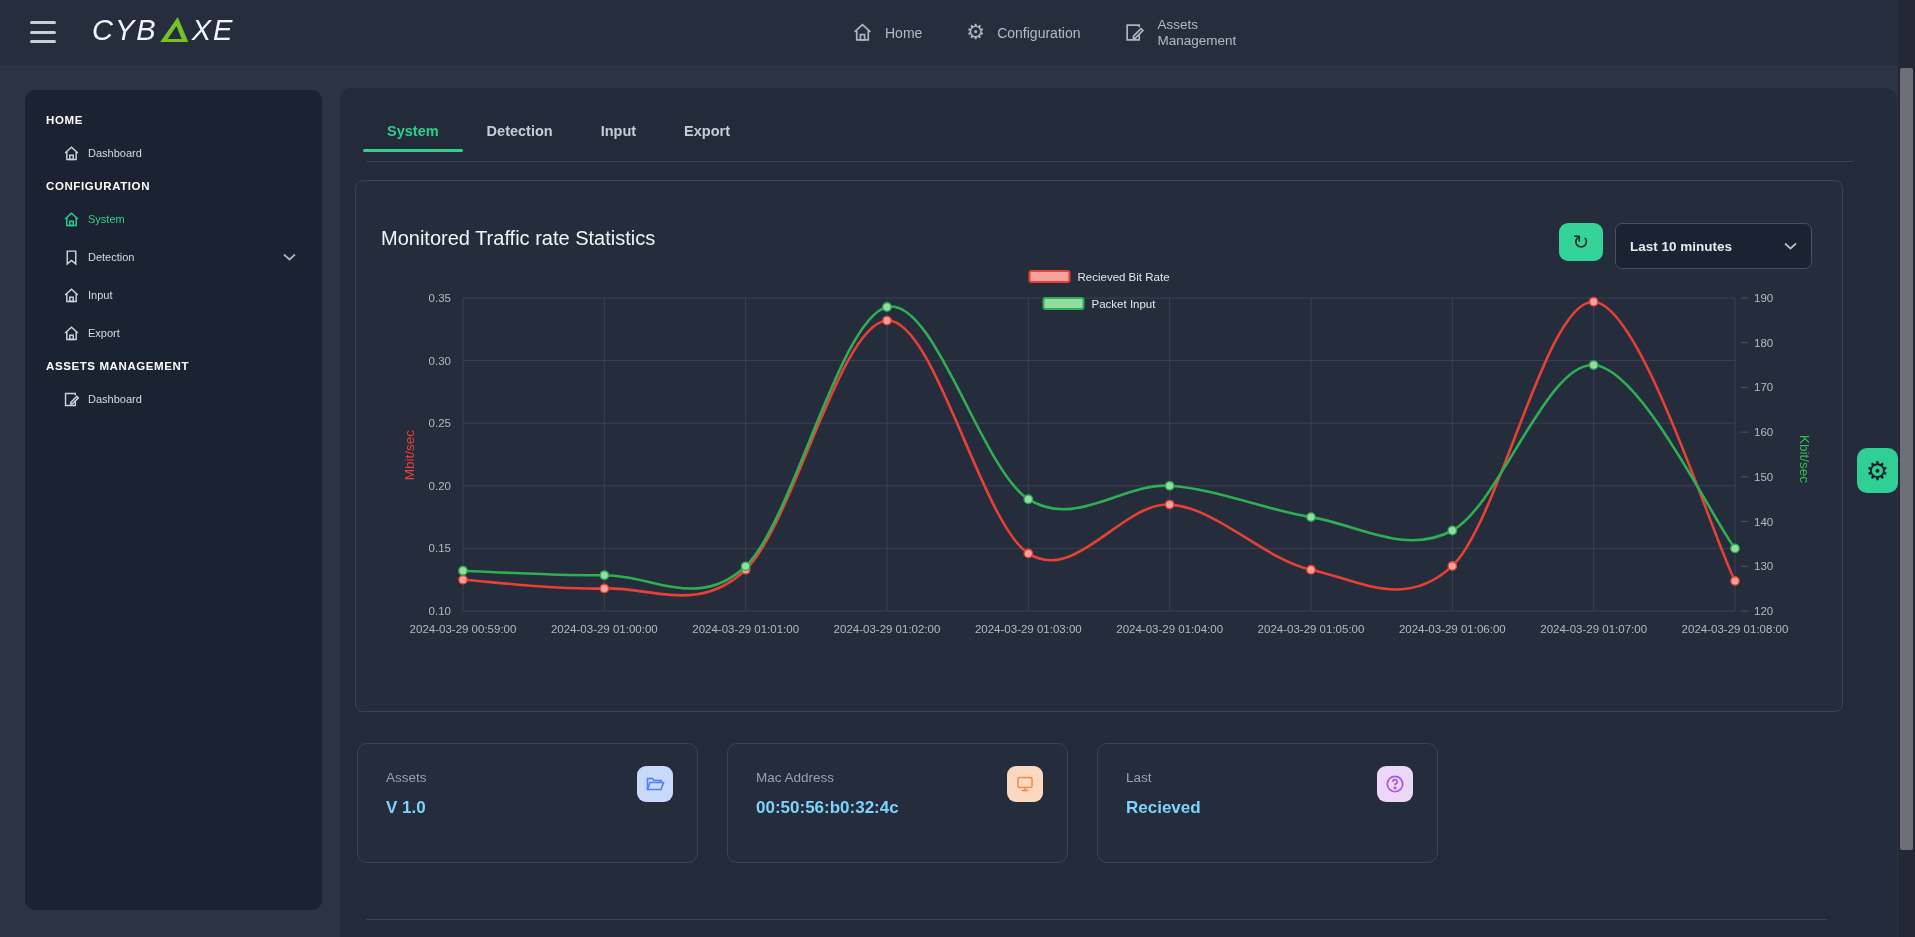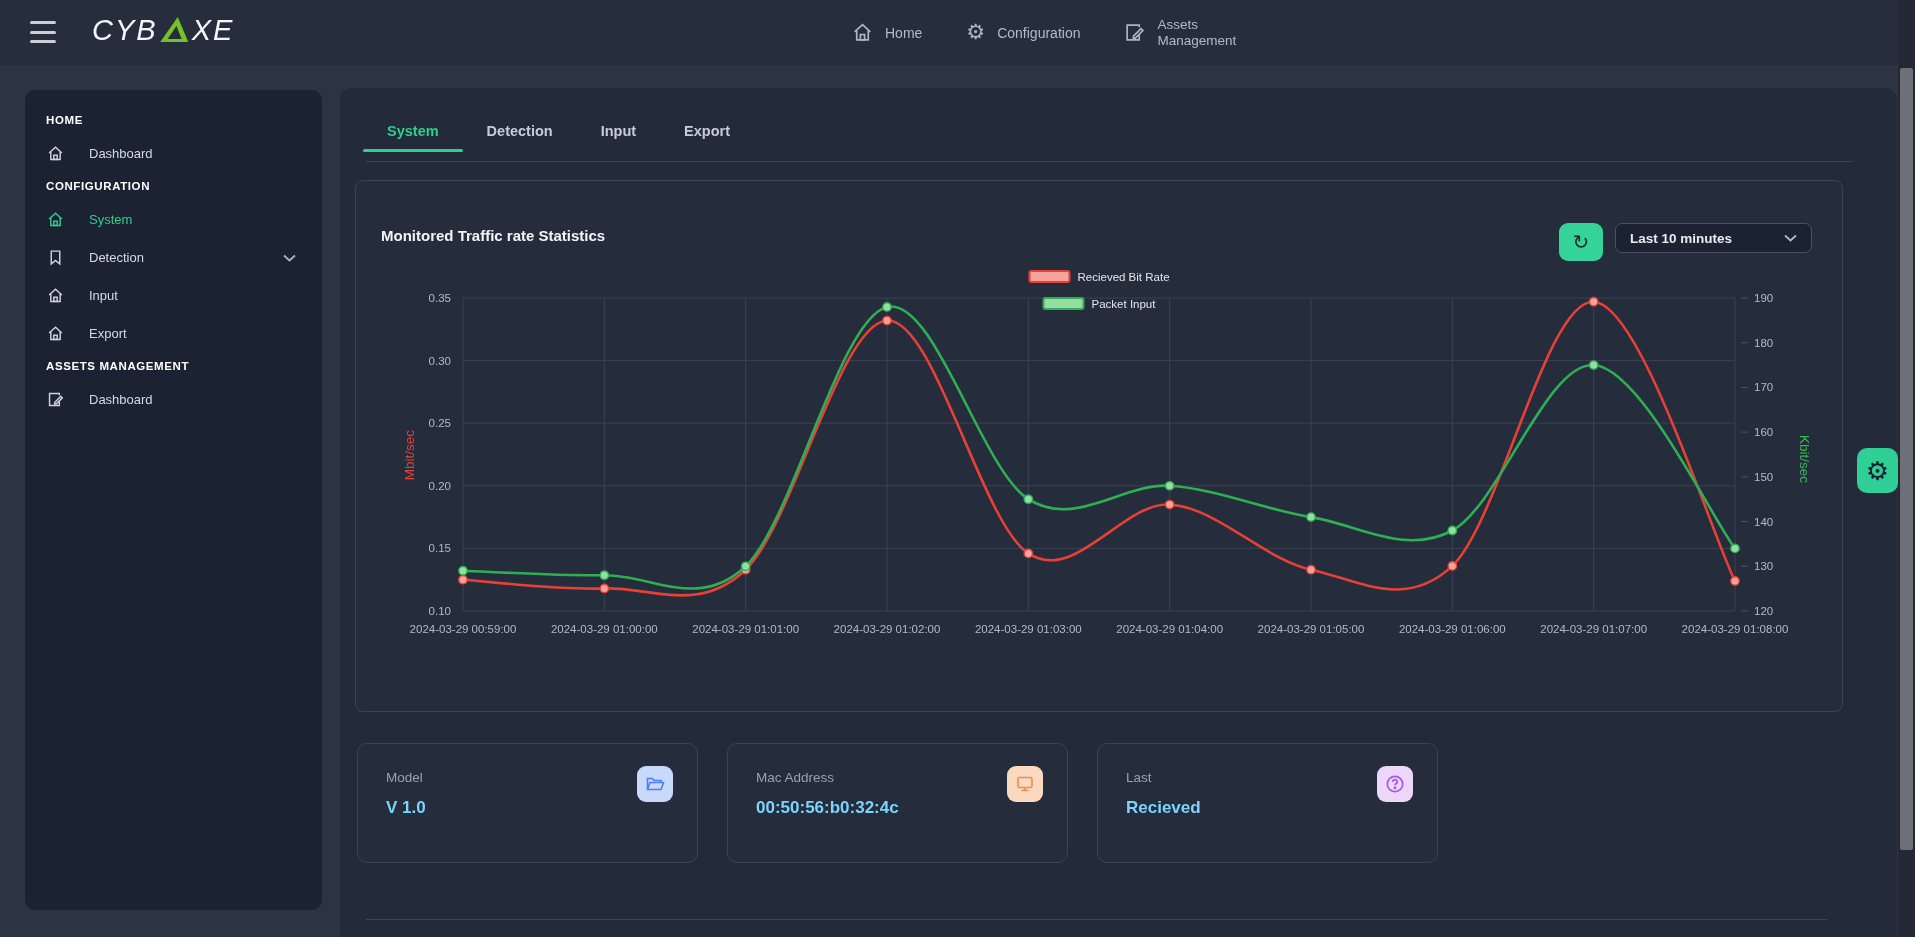--- a/index.html
+++ b/index.html
@@ -25,22 +25,22 @@
   .topnav-item { display:flex; align-items:center; gap:12px; cursor:pointer; }
   .topnav-item svg { stroke:#aeb5c1; }
   .gear-glyph { font-family:"DejaVu Sans", sans-serif; font-size:21px; color:#aeb5c1; line-height:1; }
   .two-line { width:92px; line-height:1.15; font-size:13.5px; }
 
   
   .sidebar { position:absolute; left:25px; top:90px; width:297px; height:820px;
     background:#1b2231; border-radius:10px; padding:16px 0 0 0; z-index:10; }
   .side-header { padding:8px 0 8px 21px; color:#ffffff; font-size:11.5px;
     font-weight:bold; letter-spacing:0.6px; }
-  .side-item { height:38px; display:flex; align-items:center; gap:25px;
-    padding-left:22px; padding-right:26px; color:#d5dae2; font-size:13px; cursor:pointer; }
+  .side-item { height:38px; display:flex; align-items:center; gap:8px;
+    padding-left:38px; padding-right:26px; color:#d5dae2; font-size:11px; cursor:pointer; }
   .side-item svg { stroke:#cfd4dc; flex:0 0 auto; }
   .side-item.active { color:#2dd08c; }
   .side-item.active svg { stroke:#2dd08c; }
   .side-item .chev { margin-left:auto; }
   .side-item .chev svg { stroke:#aeb5c1; }
 
   
   .panel { position:absolute; left:340px; top:88px; width:1557px; height:860px;
     background:#232a39; border-radius:12px 12px 0 0; }
   .tabs { position:absolute; left:23px; top:28px; display:flex; }
@@ -48,26 +48,26 @@
     color:#c7cdd7; cursor:pointer; position:relative; }
   .tab.active { color:#2dd08c; }
   .tab.active::after { content:""; position:absolute; left:0; right:0; bottom:0;
     height:3px; background:#2dd08c; border-radius:2px; }
   .tabs-divider { position:absolute; left:26px; top:73px; width:1487px; height:1px; background:#3c4352; }
   .bottom-divider { position:absolute; left:26px; top:831px; width:1461px; height:1px; background:#3c4352; }
 
   
   .chart-card { position:absolute; left:15px; top:92px; width:1488px; height:532px;
     background:#252d3c; border:1px solid #3c4352; border-radius:8px; }
-  .chart-title { position:absolute; left:25px; top:46px; font-size:15px;
-    font-weight:bold; color:#f2f4f7; }
+  .chart-title { position:absolute; left:25px; top:46px; font-size:20px;
+    font-weight:normal; color:#f2f4f7; }
   .refresh-btn { position:absolute; left:1203px; top:42px; width:44px; height:38px;
     background:#34d399; border:none; border-radius:9px; cursor:pointer;
     font-family:"DejaVu Sans", sans-serif; font-size:20px; color:#1d2a36; line-height:1; }
-  .range-select { position:absolute; left:1259px; top:42px; width:197px; height:30px;
+  .range-select { position:absolute; left:1259px; top:42px; width:197px; height:46px;
     background:#1b2231; border:1px solid #495162; border-radius:7px;
     display:flex; align-items:center; padding:0 14px; cursor:pointer; }
   .range-select .lbl { color:#e8eaee; font-size:13.5px; font-weight:bold; flex:1; }
   .legend { position:absolute; left:50%; top:89px; transform:translateX(-50%);
     display:flex; align-items:center; gap:14px; z-index:5;flex-direction:column; }
   .legend-item { display:flex; align-items:center; gap:7px; }
   .legend-swatch { width:42px; height:13px; border-radius:3px; border:2px solid #888; }
   .legend-label { color:#e3e6ea; font-size:11.5px; }
   #chart-svg { position:absolute; left:0; top:0; }
 
@@ -286,21 +286,21 @@
       </div>
       <div class="legend-item">
         <span class="legend-swatch" id="swatch-1" style="background: rgb(147, 221, 162); border-color: rgb(47, 174, 84);"></span>
         <span class="legend-label">Packet Input</span>
       </div>
     </div>
   </section>
 
   <div class="cards">
     <div class="info-card">
-      <div class="info-label">Model</div>
+      <div class="info-label">Assets</div>
       <div class="info-value">V 1.0</div>
       <div class="info-icon" style="background:#c9d9fc;">
         <svg width="20" height="20" viewBox="0 0 20 20" fill="none" stroke="#4f7df7" stroke-width="1.6">
           <path d="M2.5 15.5 V4.5 H7.5 L9 6.5 H16 V8.5"></path>
             <path d="M2.5 15.5 L5 8.5 H18.5 L16 15.5 Z"></path>
         </svg>
       </div>
     </div>
     <div class="info-card">
       <div class="info-label">Mac Address</div>

